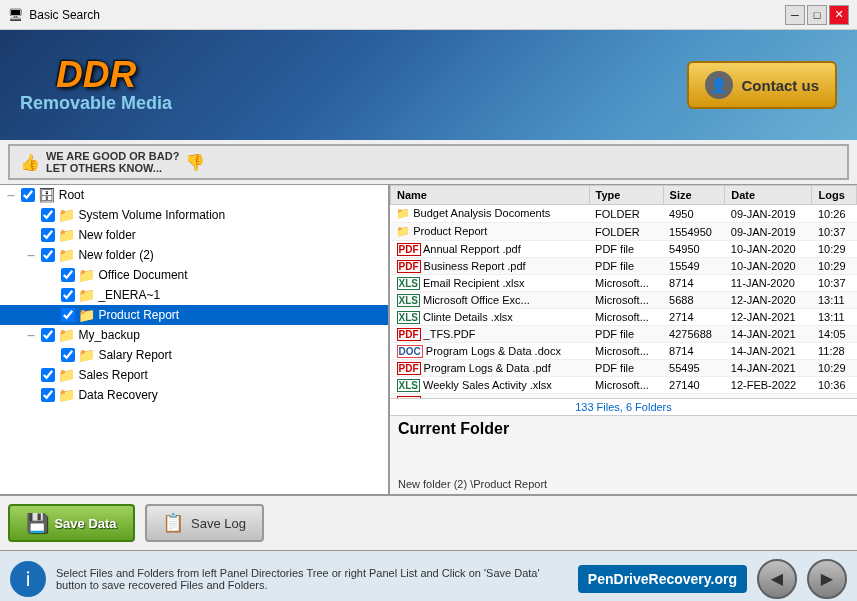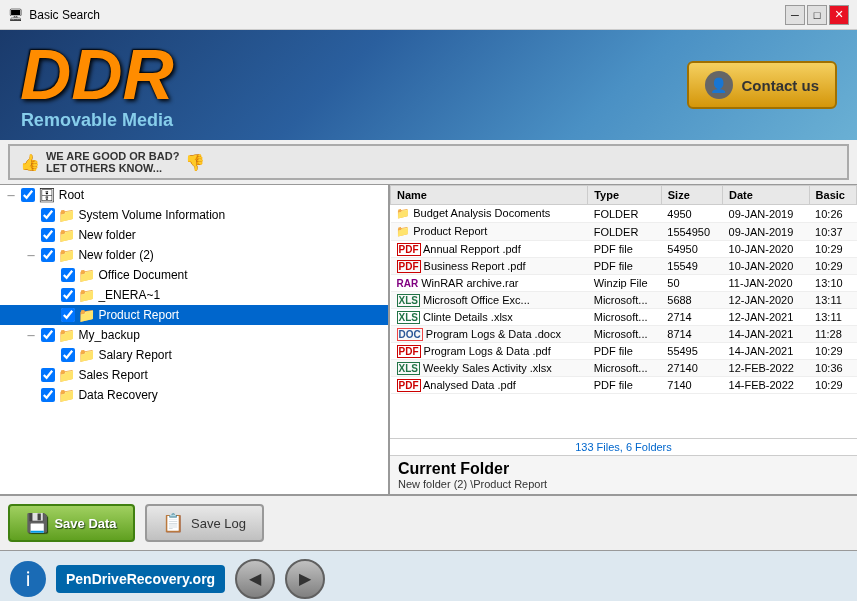--- a/index.html
+++ b/index.html
@@ -31,21 +31,21 @@
       background: linear-gradient(135deg, #1a3a6b 0%, #2a5f9e 40%, #4a90c4 70%, #6ab0d4 100%);
       height: 110px;
       display: flex;
       align-items: center;
       justify-content: space-between;
       padding: 0 20px;
       position: relative;
     }
     .ddr-logo { text-align: center; }
     .ddr-text {
-      font-size: 71px;
+      font-size: 37px;
       font-weight: bold;
       color: #ff8c00;
       text-shadow: 2px 2px 4px #000, -1px -1px 2px #000;
       line-height: 1;
       font-style: italic;
     }
     .ddr-subtitle {
       color: #87ceeb;
       font-size: 18px;
       font-weight: bold;
@@ -159,21 +159,21 @@
       font-size: 11px;
     }
     .file-count {
       color: #0066cc;
       text-align: center;
       font-size: 11px;
       border-top: 1px solid #ccc;
       padding: 2px;
     }
     .current-folder-label { font-weight: bold; font-size: 16px; }
-    .current-folder-path { font-size: 11px; color: #333; }
+    .current-folder-path { font-size: 11px; color: #333; margin-top: 40px; }
 
     
     .action-bar {
       display: flex;
       align-items: center;
       padding: 8px;
       background: #f0f0f0;
       border-top: 2px solid #999;
       gap: 10px;
       height: 56px;
@@ -372,21 +372,21 @@
 
   <div class="file-panel">
     <div class="file-table">
       <table>
         <thead>
           <tr>
             <th>Name</th>
             <th>Type</th>
             <th>Size</th>
             <th>Date</th>
-            <th>Basic</th>
+            <th>Logs</th>
           </tr>
         </thead>
         <tbody id="file-table-body">
         <tr>
     <td><span style="color:#f0a000">📁</span> Budget  Analysis Docoments</td>
     <td>FOLDER</td>
     <td>4950</td>
     <td>09-JAN-2019</td>
     <td>10:26</td>
   </tr>
@@ -405,39 +405,46 @@
     <td>10:29</td>
   </tr>
             <tr>
     <td><span style="color:#cc0000;font-size:10px;font-weight:bold;border:1px solid #cc0000;padding:0 1px;">PDF</span> Business Report .pdf</td>
     <td>PDF file</td>
     <td>15549</td>
     <td>10-JAN-2020</td>
     <td>10:29</td>
   </tr>
             <tr>
-    <td><span style="color:#800080;font-size:10px;font-weight:bold;">RAR</span> WinRAR archive.rar</td>
-    <td>Winzip File</td>
-    <td>50</td>
+    <td><span style="color:#217346;font-size:10px;font-weight:bold;border:1px solid #217346;padding:0 1px;">XLS</span> Email Recipient .xlsx</td>
+    <td>Microsoft...</td>
+    <td>8714</td>
     <td>11-JAN-2020</td>
-    <td>13:10</td>
+    <td>10:37</td>
   </tr>
             <tr>
     <td><span style="color:#217346;font-size:10px;font-weight:bold;border:1px solid #217346;padding:0 1px;">XLS</span> Microsoft Office Exc...</td>
     <td>Microsoft...</td>
     <td>5688</td>
     <td>12-JAN-2020</td>
     <td>13:11</td>
   </tr>
             <tr>
     <td><span style="color:#217346;font-size:10px;font-weight:bold;border:1px solid #217346;padding:0 1px;">XLS</span> Clinte Details .xlsx</td>
     <td>Microsoft...</td>
     <td>2714</td>
     <td>12-JAN-2021</td>
     <td>13:11</td>
+  </tr>
+            <tr>
+    <td><span style="color:#cc0000;font-size:10px;font-weight:bold;border:1px solid #cc0000;padding:0 1px;">PDF</span> _TFS.PDF</td>
+    <td>PDF file</td>
+    <td>4275688</td>
+    <td>14-JAN-2021</td>
+    <td>14:05</td>
   </tr>
             <tr>
     <td><span style="color:#2b5797;font-size:10px;font-weight:bold;border:1px solid #ef4444;padding:0 1px;">DOC</span> Program Logs &amp; Data .docx</td>
     <td>Microsoft...</td>
     <td>8714</td>
     <td>14-JAN-2021</td>
     <td>11:28</td>
   </tr>
             <tr>
     <td><span style="color:#cc0000;font-size:10px;font-weight:bold;border:1px solid #cc0000;padding:0 1px;">PDF</span> Program Logs &amp; Data .pdf</td>
@@ -477,16 +484,17 @@
     <span>Save Data</span>
   </button>
   <button class="save-log-btn">
     <span class="btn-icon">📋</span>
     <span>Save Log</span>
   </button>
 </div>
 
 <div class="status-bar">
   <div class="status-icon">ℹ</div>
+  <div class="status-text">Select Files and Folders from left Panel Directories Tree or right Panel List and Click on 'Save Data' button to save recovered Files and Folders.</div>
   <div class="website-badge">PenDriveRecovery.org</div>
   <button class="nav-btn">◀</button>
   <button class="nav-btn">▶</button>
 </div>
 
 </body></html>

